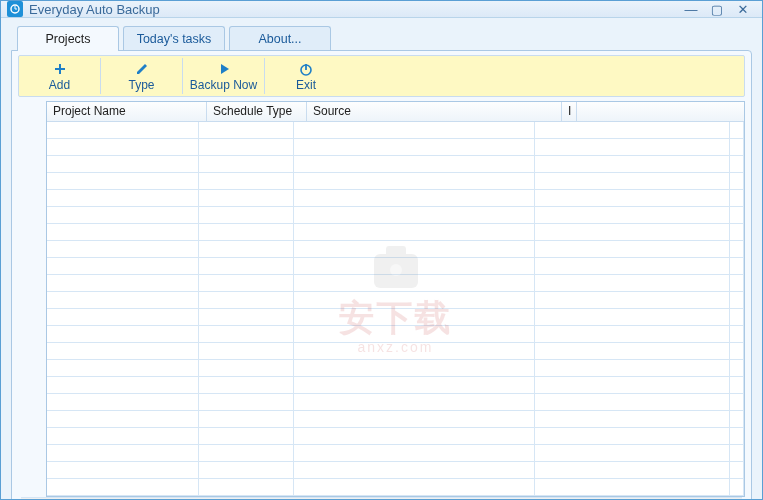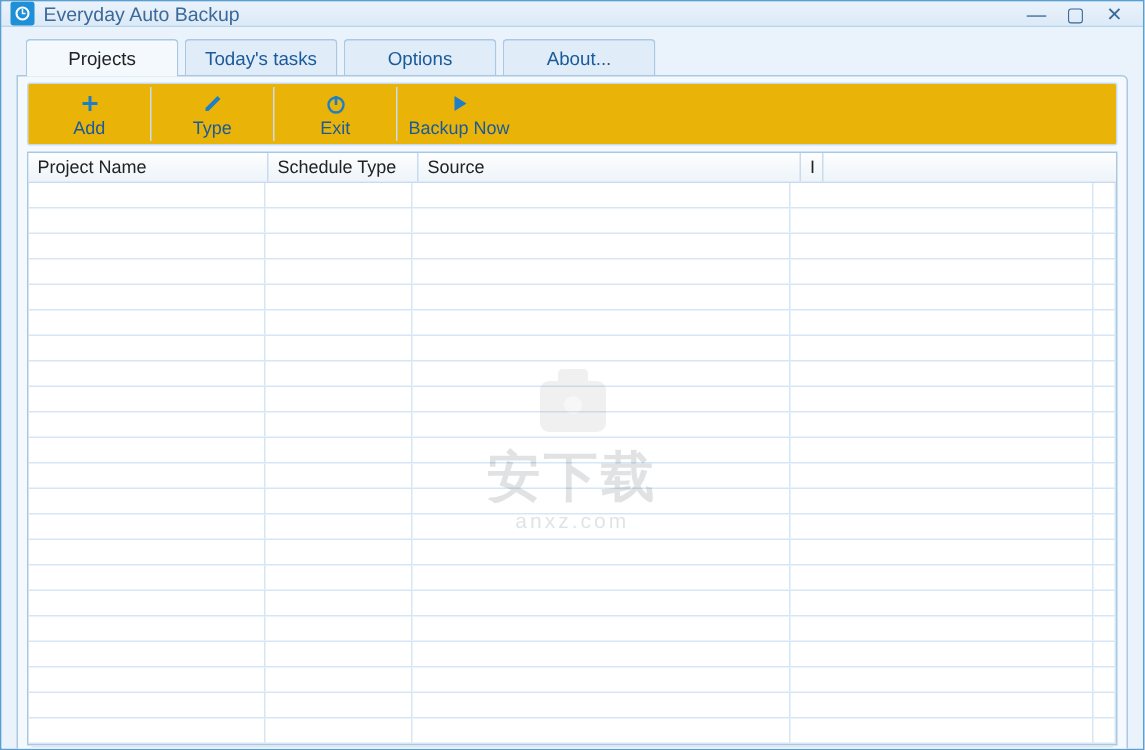--- a/index.html
+++ b/index.html
@@ -76,21 +76,21 @@
   border: 1px solid #aac8e4;
   border-radius: 0 4px 4px 4px;
   background: #f4f9fe;
   flex: 1;
   margin-top: -1px;
   display: flex;
   flex-direction: column;
   padding: 4px 6px 6px 6px;
 }
 .toolbar {
-  background: #eab308;
+  background: #fef9c3;
   border: 1px solid #c9dcef;
   border-radius: 2px;
   display: flex;
   padding: 2px 0;
 }
 .tool {
   width: 82px;
   text-align: center;
   padding: 2px 0;
   color: #1a5a9a;
@@ -107,20 +107,21 @@
 }
 .tool .ti svg, .tool .ti span.glyph { color: #1e7fc7; }
 .grid-wrap {
   flex: 1;
   margin-top: 4px;
   border: 1px solid #aac8e4;
   background: #fff;
   display: flex;
   flex-direction: column;
   overflow: hidden;
+  margin-left: 28px;
 }
 .grid-head {
   display: flex;
   background: linear-gradient(#fdfefe,#eef4fa);
   border-bottom: 1px solid #c9dcef;
   height: 20px;
 }
 .gh {
   border-right: 1px solid #c9dcef;
   padding: 2px 6px;
@@ -155,21 +156,21 @@
 .c2 { width: 255px; }
 .c3 { width: 205px; }
 .c4 { width: 15px; }
 .watermark {
   position: absolute;
   left: 50%; top: 50%;
   transform: translate(-50%, -60%);
   opacity: 0.12;
   pointer-events: none;
   text-align: center;
-  color: #0f172a;
+  color: #b91c1c;
 }
 .watermark .wm1 { font-size: 36px; font-weight: bold; letter-spacing: 2px;}
 .watermark .wm2 { font-size: 14px; letter-spacing: 2px; margin-top: -4px;}
 .watermark svg { display: block; margin: 0 auto 4px auto; }
 </style>
 </head>
 <body>
 
 <div class="titlebar">
   <div class="app-icon">
@@ -182,21 +183,20 @@
   <div class="spacer"></div>
   <div class="win-btn">—</div>
   <div class="win-btn">▢</div>
   <div class="win-btn">✕</div>
 </div>
 
 <div class="content">
   <div class="tabs">
     <div class="tab active">Projects</div>
     <div class="tab">Today's tasks</div>
-    <div class="tab">Options</div>
     <div class="tab">About...</div>
   </div>
 
   <div class="panel">
     <div class="toolbar">
       <div class="tool">
         <div class="ti">
           <svg width="12" height="12" viewBox="0 0 12 12">
               <path d="M6 1 V11 M1 6 H11" stroke="#1e7fc7" stroke-width="2"></path>
             </svg>
@@ -206,34 +206,34 @@
       <div class="tool">
         <div class="ti">
           <svg width="14" height="14" viewBox="0 0 14 14">
               <path d="M2 12 L4 12 L12 4 L10 2 L2 10 Z" fill="#1e7fc7"></path>
             </svg>
         </div>
         <div>Type</div>
       </div>
       <div class="tool">
         <div class="ti">
+          <svg width="12" height="12" viewBox="0 0 12 12">
+              <path d="M3 1 L11 6 L3 11 Z" fill="#1e7fc7"></path>
+            </svg>
+        </div>
+        <div>Backup Now</div>
+      </div>
+      <div class="tool">
+        <div class="ti">
           <svg width="14" height="14" viewBox="0 0 14 14">
               <circle cx="7" cy="8" r="5" stroke="#1e7fc7" stroke-width="1.6" fill="none"></circle>
               <path d="M7 2 V8" stroke="#1e7fc7" stroke-width="1.8"></path>
             </svg>
         </div>
         <div>Exit</div>
-      </div>
-      <div class="tool">
-        <div class="ti">
-          <svg width="12" height="12" viewBox="0 0 12 12">
-              <path d="M3 1 L11 6 L3 11 Z" fill="#1e7fc7"></path>
-            </svg>
-        </div>
-        <div>Backup Now</div>
       </div>
     </div>
 
     <div class="grid-wrap">
       <div class="grid-head">
         <div class="gh c0">Project Name</div>
         <div class="gh c1">Schedule Type</div>
         <div class="gh c2">Source</div>
         <div class="gh c4">I</div>
       </div>

